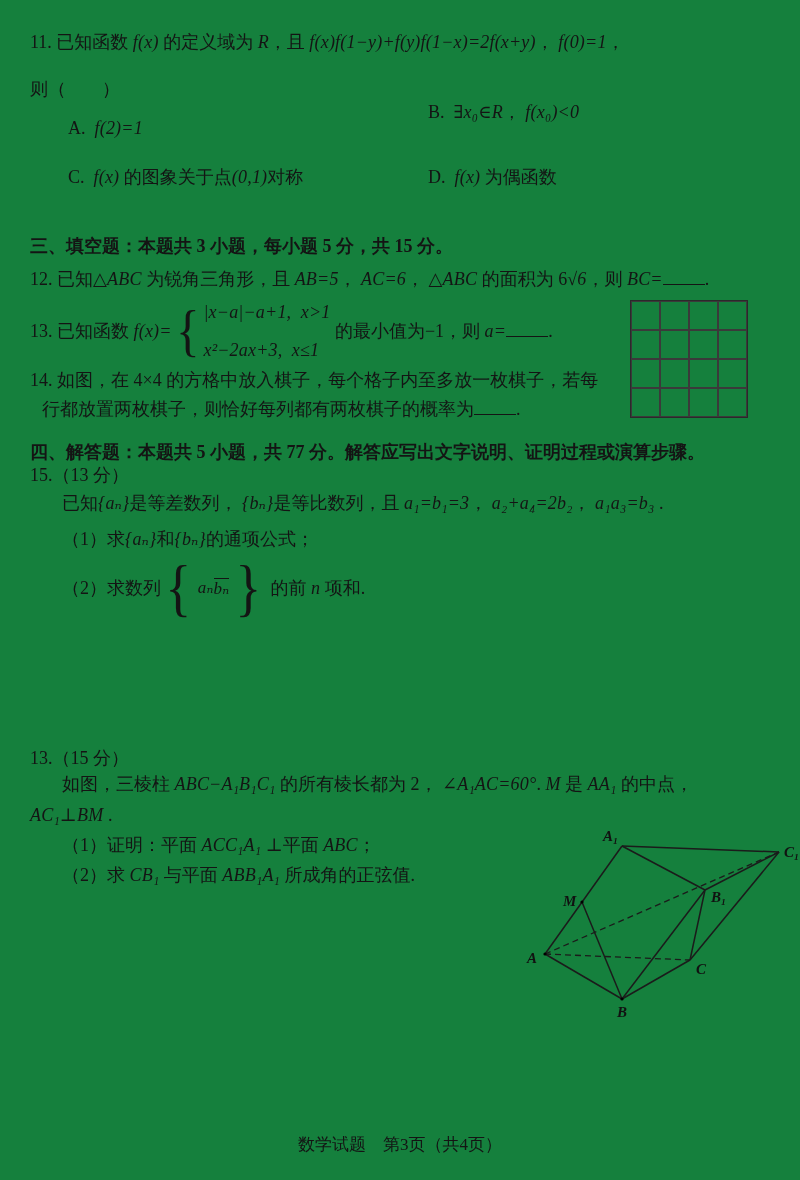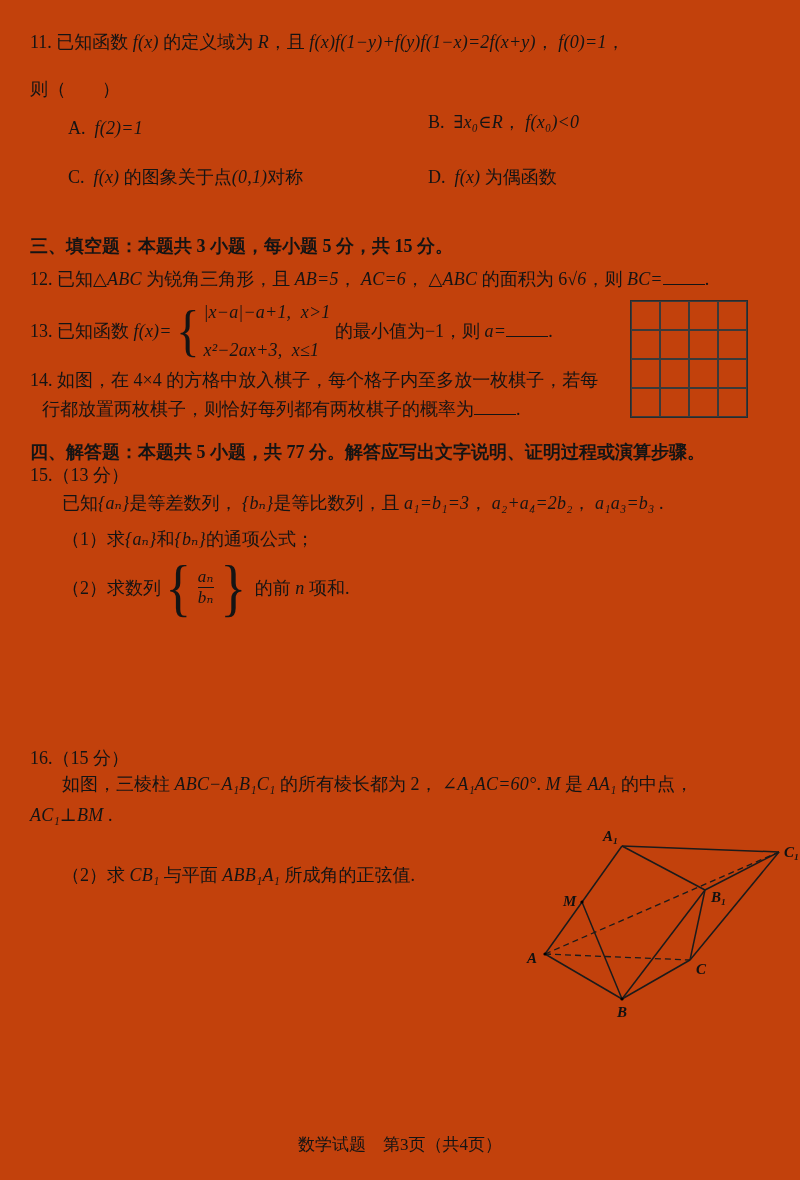--- a/index.html
+++ b/index.html
@@ -1,32 +1,32 @@
 <!DOCTYPE html>
 <html><head>
 <meta charset="utf-8">
 <style>
   html,body{margin:0;padding:0;background:#e8e8e8;}
   .page{
-    position:relative;width:800px;height:1180px;background:#c2410c;
+    position:relative;width:800px;height:1180px;background:#15803d;
     font-family:"Liberation Serif","DejaVu Serif",serif;color:#141414;
     overflow:hidden;margin:0 auto;
   }
   .line{position:absolute;white-space:nowrap;font-size:18px;line-height:1.35;}
   .bold{font-weight:bold;}
   .seg{white-space:pre;}
   .math{font-style:italic;font-family:"Liberation Serif","DejaVu Serif",serif;letter-spacing:.2px;}
   .txt{}
   .u{display:inline-block;width:42px;height:1em;border-bottom:1.2px solid #141414;vertical-align:baseline;}
   .flexline{display:flex;align-items:center;}
   .brace{font-size:58px;font-weight:400;line-height:.9;transform:scaleX(.85);display:inline-block;margin:0 2px;font-style:normal;}
   .brace.b15{font-size:64px;}
   .stack{display:inline-flex;flex-direction:column;justify-content:space-between;gap:13px;}
   .stack .srow{font-size:18px;}
-  .frac{display:inline-flex;flex-direction:column;align-items:center;line-height:1.1;margin:0 2px;}
+  .frac{display:inline-flex;flex-direction:row;align-items:center;line-height:1.1;margin:0 2px;}
   .frac .den{border-top:1.2px solid #141414;padding-top:1px;}
   .frac span{font-size:17px;}
   .grid4{
     position:absolute;left:630px;top:300px;width:118px;height:118px;
     display:grid;grid-template-columns:repeat(4,1fr);grid-template-rows:repeat(4,1fr);
     border:1.6px solid #2a2a2a;box-sizing:border-box;
   }
   .grid4 .cell{border:0.8px solid #3a3a3a;}
   .figure{position:absolute;left:518px;top:824px;width:282px;height:206px;}
   .figure line{stroke:#1b1b1b;stroke-width:1.5;}
@@ -35,21 +35,21 @@
   .footer{position:absolute;left:0;top:1133px;width:100%;text-align:center;font-size:17px;}
 </style>
 </head>
 <body>
 
 <div class="page">
 
   <div class="line" style="left:30px;top:30px;"><span class="seg txt">11. 已知函数 </span><span class="seg math">f(x)</span><span class="seg txt"> 的定义域为 </span><span class="seg math">R</span><span class="seg txt">，且 </span><span class="seg math">f(x)f(1−y)+f(y)f(1−x)=2f(x+y)</span><span class="seg txt">， </span><span class="seg math">f(0)=1</span><span class="seg txt">，</span></div>
   <div class="line" style="left:30px;top:77px;"><span class="seg txt">则（　　）</span></div>
   <div class="line" style="left:68px;top:116px;"><span class="seg txt">A.  </span><span class="seg math">f(2)=1</span></div>
-  <div class="line" style="left:428px;top:110px;text-align:right;"><span class="seg txt">B.  </span><span class="seg math">∃x₀∈R</span><span class="seg txt">， </span><span class="seg math">f(x₀)&lt;0</span></div>
+  <div class="line" style="left:428px;top:100px;text-align:right;"><span class="seg txt">B.  </span><span class="seg math">∃x₀∈R</span><span class="seg txt">， </span><span class="seg math">f(x₀)&lt;0</span></div>
   <div class="line" style="left:68px;top:165px;"><span class="seg txt">C.  </span><span class="seg math">f(x)</span><span class="seg txt"> 的图象关于点</span><span class="seg math">(0,1)</span><span class="seg txt">对称</span></div>
   <div class="line" style="left:428px;top:165px;"><span class="seg txt">D.  </span><span class="seg math">f(x)</span><span class="seg txt"> 为偶函数</span></div>
 
   <div class="line bold" style="left:30px;top:234px;">三、填空题：本题共 3 小题，每小题 5 分，共 15 分。</div>
 
   <div class="line" style="left:30px;top:266px;"><span class="seg txt">12. 已知</span><span class="seg math">△ABC</span><span class="seg txt"> 为锐角三角形，且 </span><span class="seg math">AB=5</span><span class="seg txt">， </span><span class="seg math">AC=6</span><span class="seg txt">， </span><span class="seg math">△ABC</span><span class="seg txt"> 的面积为 6</span><span class="seg math">√6</span><span class="seg txt">，则 </span><span class="seg math">BC=</span><span class="u"></span><span class="seg txt">.</span></div>
 
   <div class="line flexline" style="left:30px;top:300px;height:62px;">
     <span><span class="seg txt">13. 已知函数 </span><span class="seg math">f(x)=</span></span>
     <span class="brace">{</span>
@@ -91,23 +91,24 @@
     <span><span class="seg txt">（2）求数列</span></span>
     <span class="brace b15">{</span>
     <span class="frac math">
       <span class="num">aₙ</span>
       <span class="den">bₙ</span>
     </span>
     <span class="brace b15">}</span>
     <span><span class="seg txt"> 的前 </span><span class="seg math">n</span><span class="seg txt"> 项和.</span></span>
   </div>
 
-  <div class="line" style="left:30px;top:746px;">16.（15 分）</div>
+  <div class="line" style="left:30px;top:746px;">13.（15 分）</div>
   <div class="line" style="left:62px;top:772px;"><span class="seg txt">如图，三棱柱 </span><span class="seg math">ABC−A₁B₁C₁</span><span class="seg txt"> 的所有棱长都为 2， </span><span class="seg math">∠A₁AC=60°</span><span class="seg txt">. </span><span class="seg math">M</span><span class="seg txt"> 是 </span><span class="seg math">AA₁</span><span class="seg txt"> 的中点，</span></div>
   <div class="line" style="left:30px;top:803px;"><span class="seg math">AC₁⊥BM</span><span class="seg txt"> .</span></div>
+  <div class="line" style="left:62px;top:833px;"><span class="seg txt">（1）证明：平面 </span><span class="seg math">ACC₁A₁</span><span class="seg txt"> ⊥平面 </span><span class="seg math">ABC</span><span class="seg txt">；</span></div>
   <div class="line" style="left:62px;top:863px;text-align:center;"><span class="seg txt">（2）求 </span><span class="seg math">CB₁</span><span class="seg txt"> 与平面 </span><span class="seg math">ABB₁A₁</span><span class="seg txt"> 所成角的正弦值.</span></div>
 
   <svg class="figure" viewBox="0 0 282 206">
 
     <line x1="104" y1="22" x2="261" y2="28"></line>
     <line x1="104" y1="22" x2="187" y2="66"></line>
     <line x1="187" y1="66" x2="261" y2="28"></line>
     <line x1="27" y1="130" x2="104" y2="22"></line>
     <line x1="104" y1="175" x2="187" y2="66"></line>
     <line x1="172" y1="136" x2="261" y2="28"></line>

